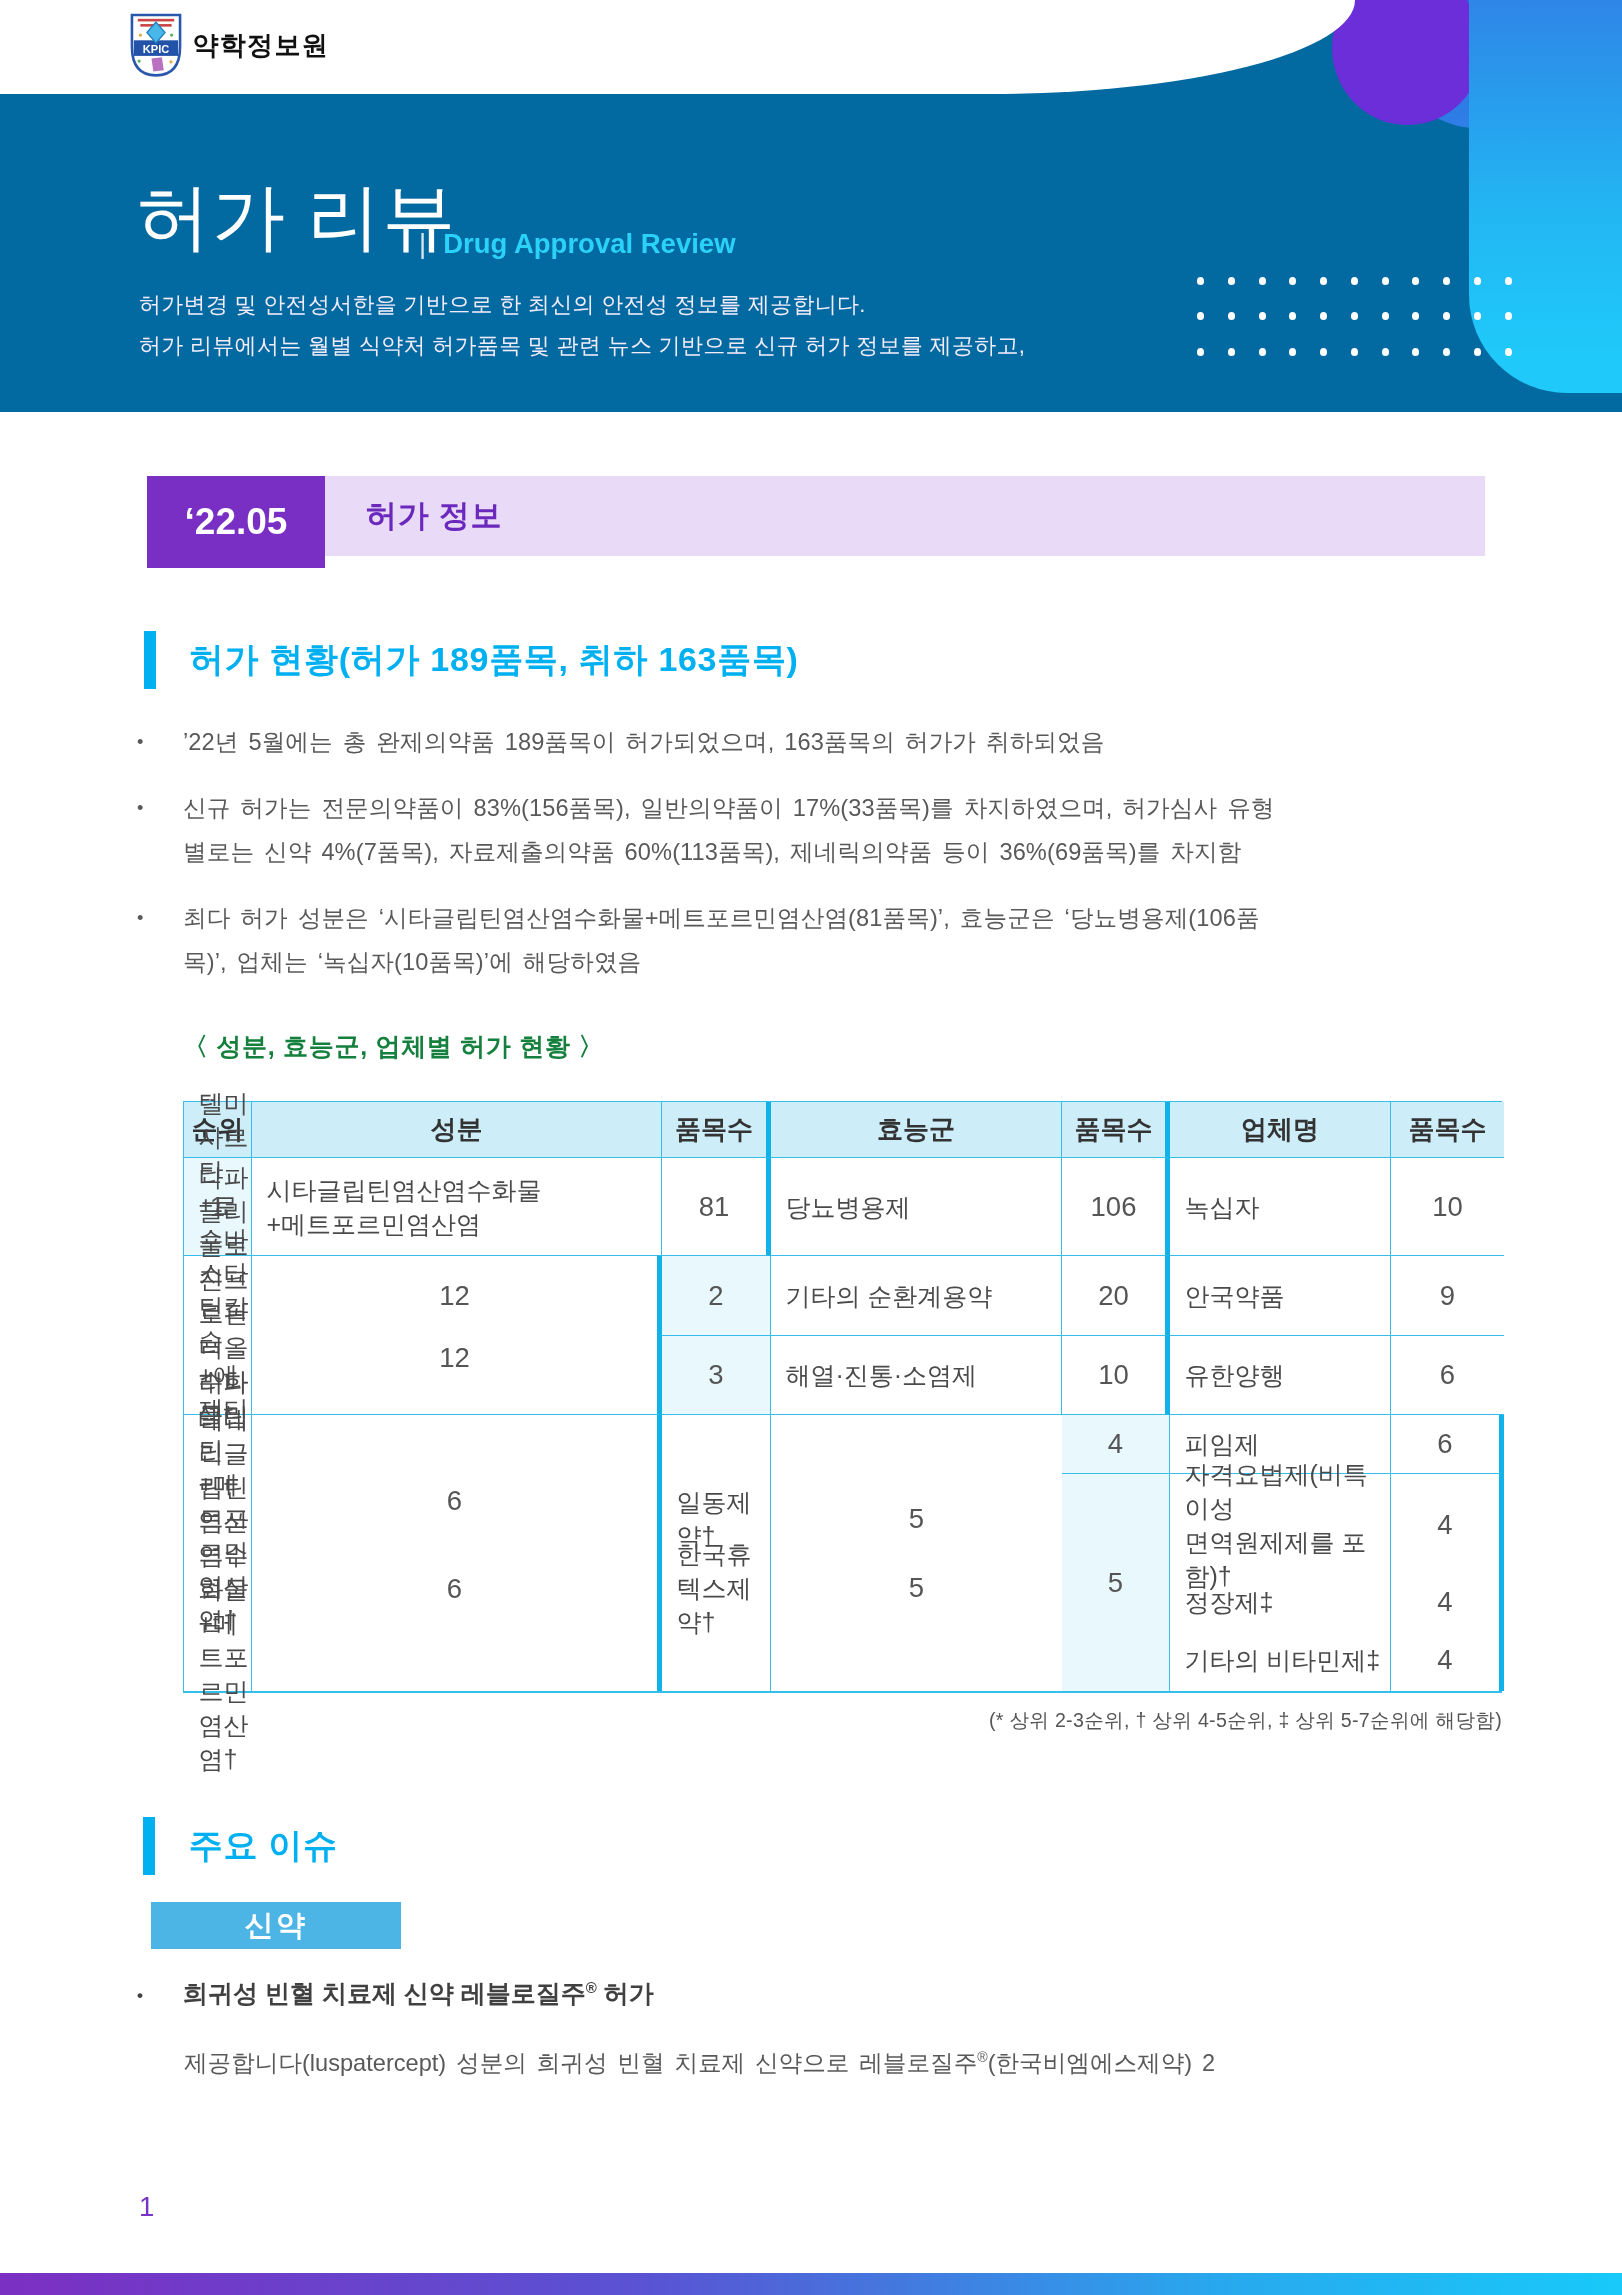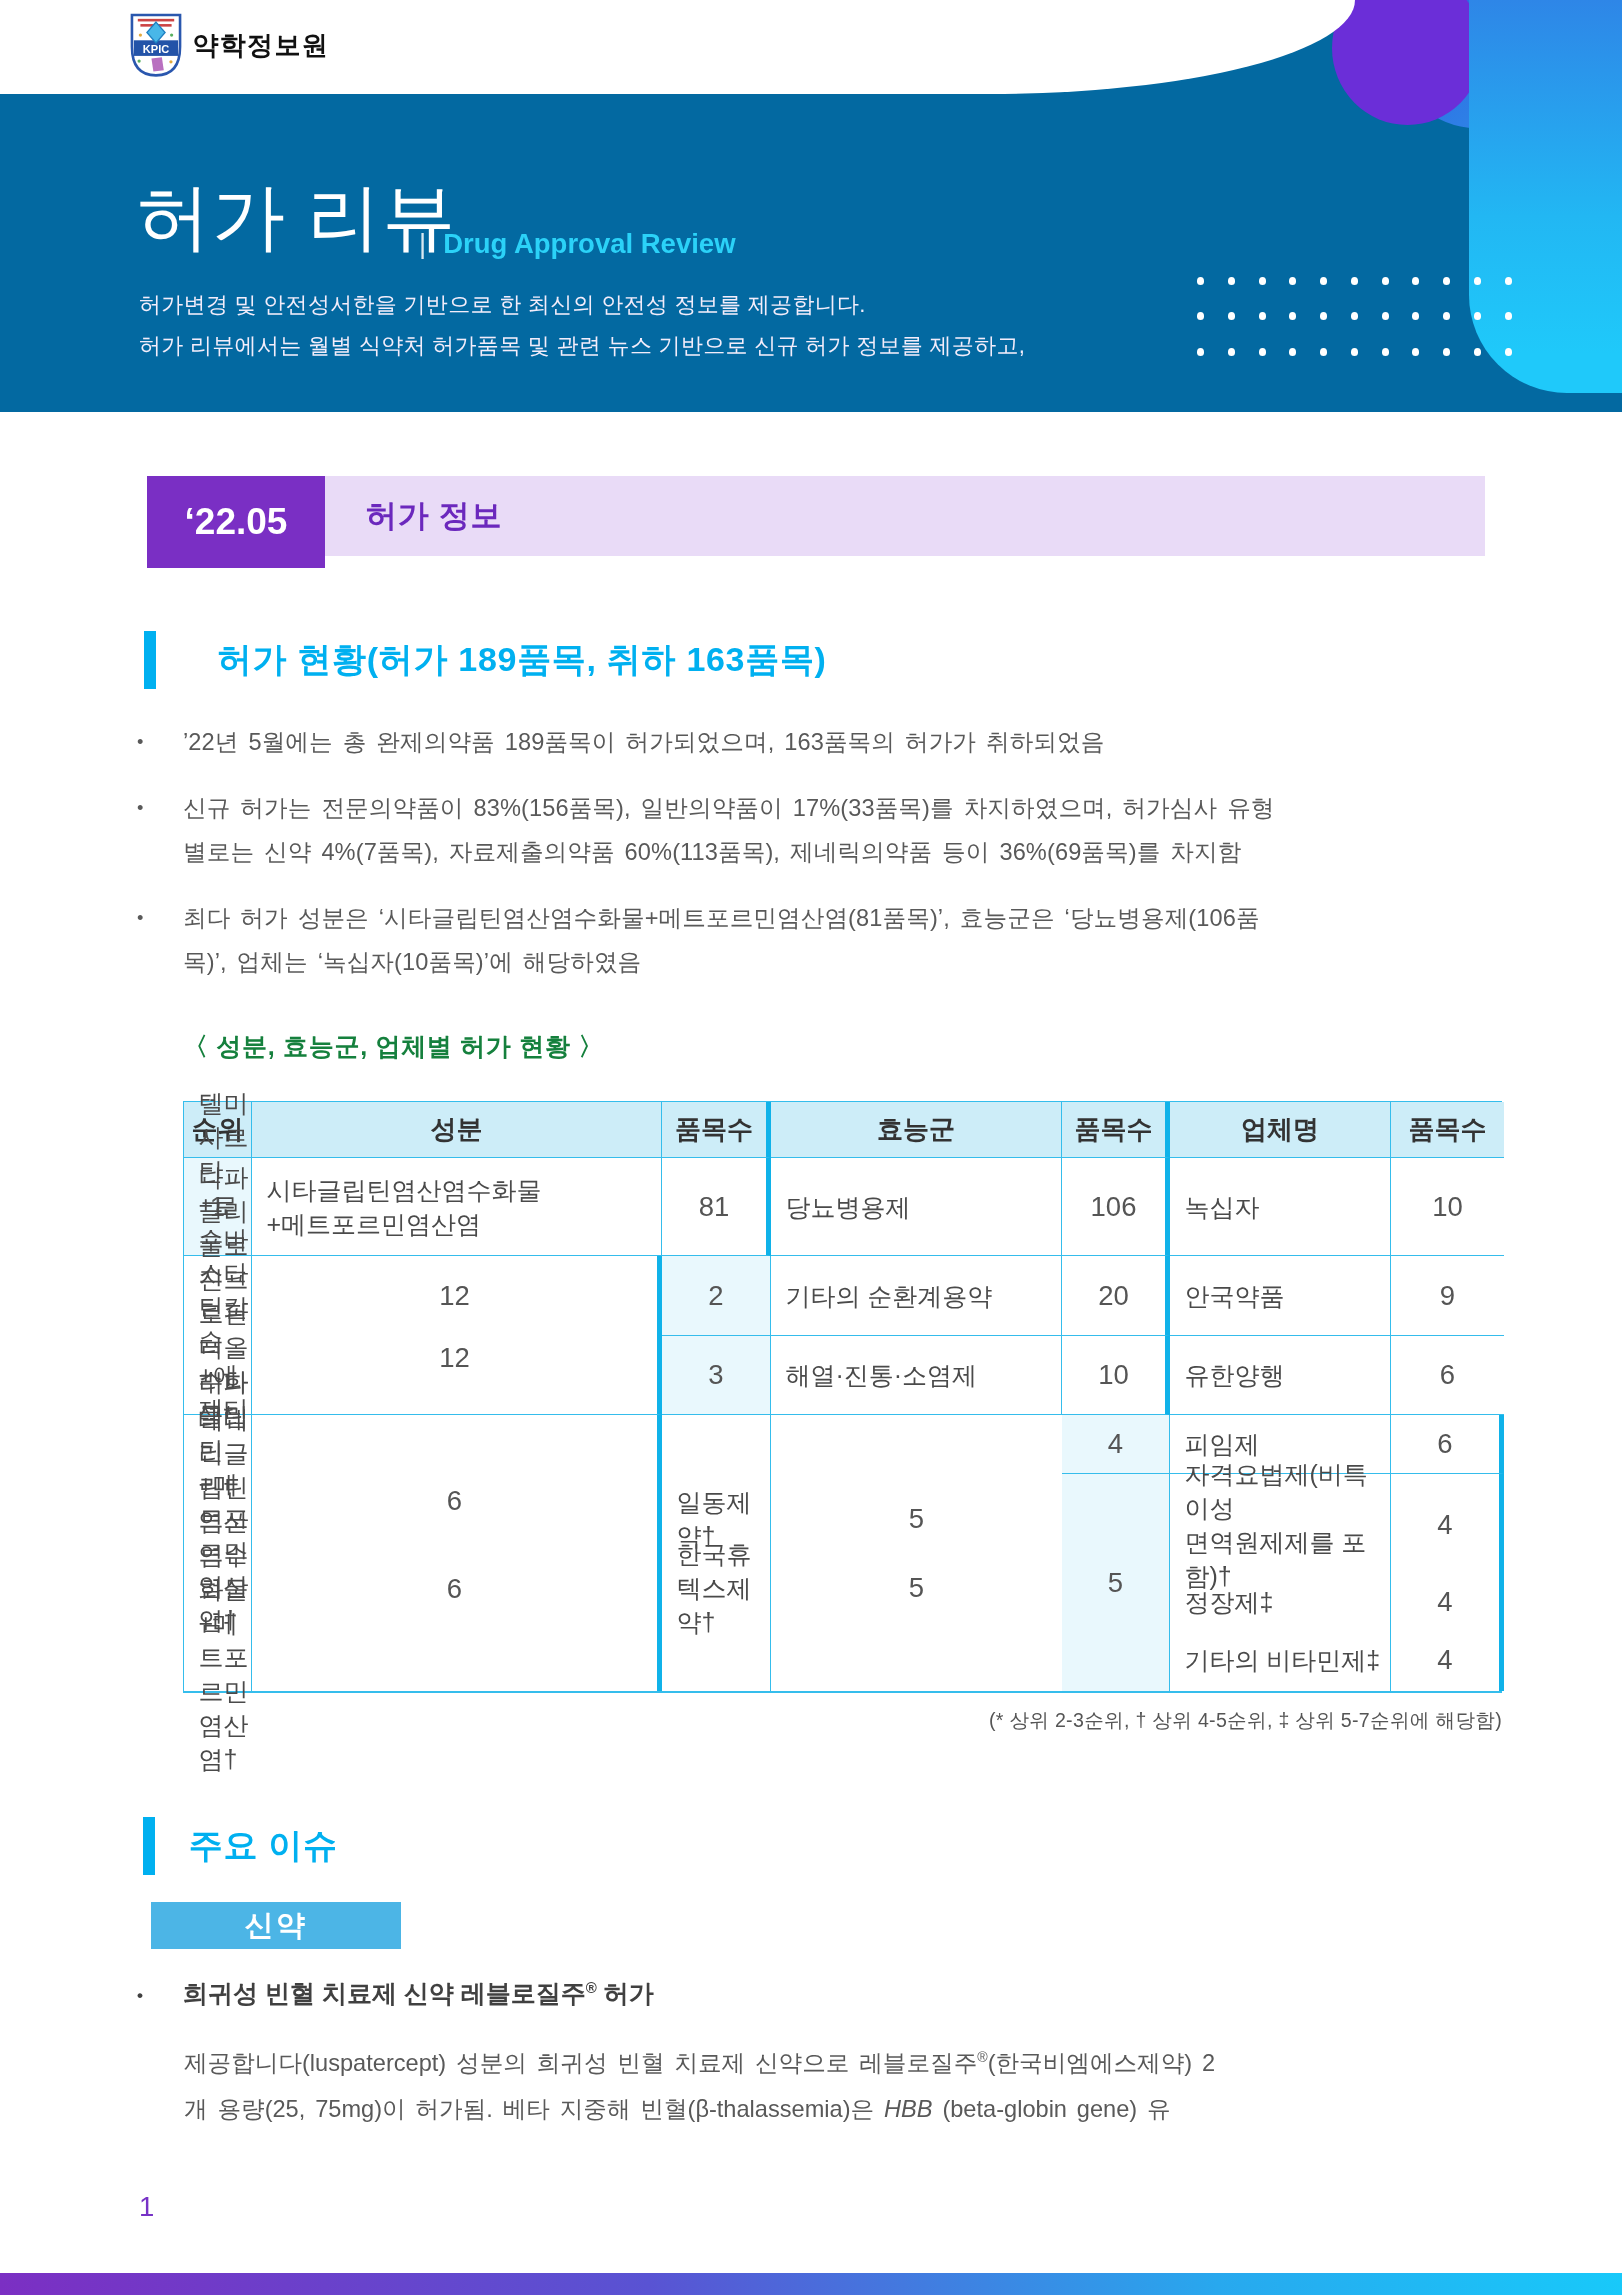--- a/index.html
+++ b/index.html
@@ -148,21 +148,21 @@
         <circle cx="63" cy="75" r="2.5" fill="#e2a93c"></circle>
     </svg>
     <span class="logo-text">약학정보원</span>
   </div>
 
   <div class="date-badge">‘22.05</div>
   <div class="section-strip">
     <span>허가 정보</span>
   </div>
 
-  <div class="heading" style="left:144px; top:631px;gap:28px;">
+  <div class="heading" style="left:144px; top:631px;">
     <div class="bar"></div>
     <div class="txt">허가 현황(허가 189품목, 취하 163품목)</div>
   </div>
 
   <div class="bullets">
     <div class="bullet">
       <span class="dot">•</span>
       <div class="lines">’22년 5월에는 총 완제의약품 189품목이 허가되었으며, 163품목의 허가가 취하되었음</div>
     </div>
     <div class="bullet">
@@ -270,21 +270,18 @@
     <span class="dot">•</span>
     <div>
       <span>희귀성 빈혈 치료제 신약 레블로질주</span><span class="sup">®</span><span> 허가</span>
     </div>
   </div>
 
   <div class="para">
     <div>
       <span>제공합니다(luspatercept) 성분의 희귀성 빈혈 치료제 신약으로 레블로질주</span><span class="sup">®</span><span>(한국비엠에스제약) 2</span>
     </div>
-    <div>
-      <span>개 용량(25, 75mg)이 허가됨. 베타 지중해 빈혈(β-thalassemia)은 </span><span class="ital">HBB</span><span> (beta-globin gene) 유</span>
-    </div>
   </div>
 
   <div class="pagenum">1</div>
   <div class="footer-bar"></div>
 </div>
 
 
 </body></html>

